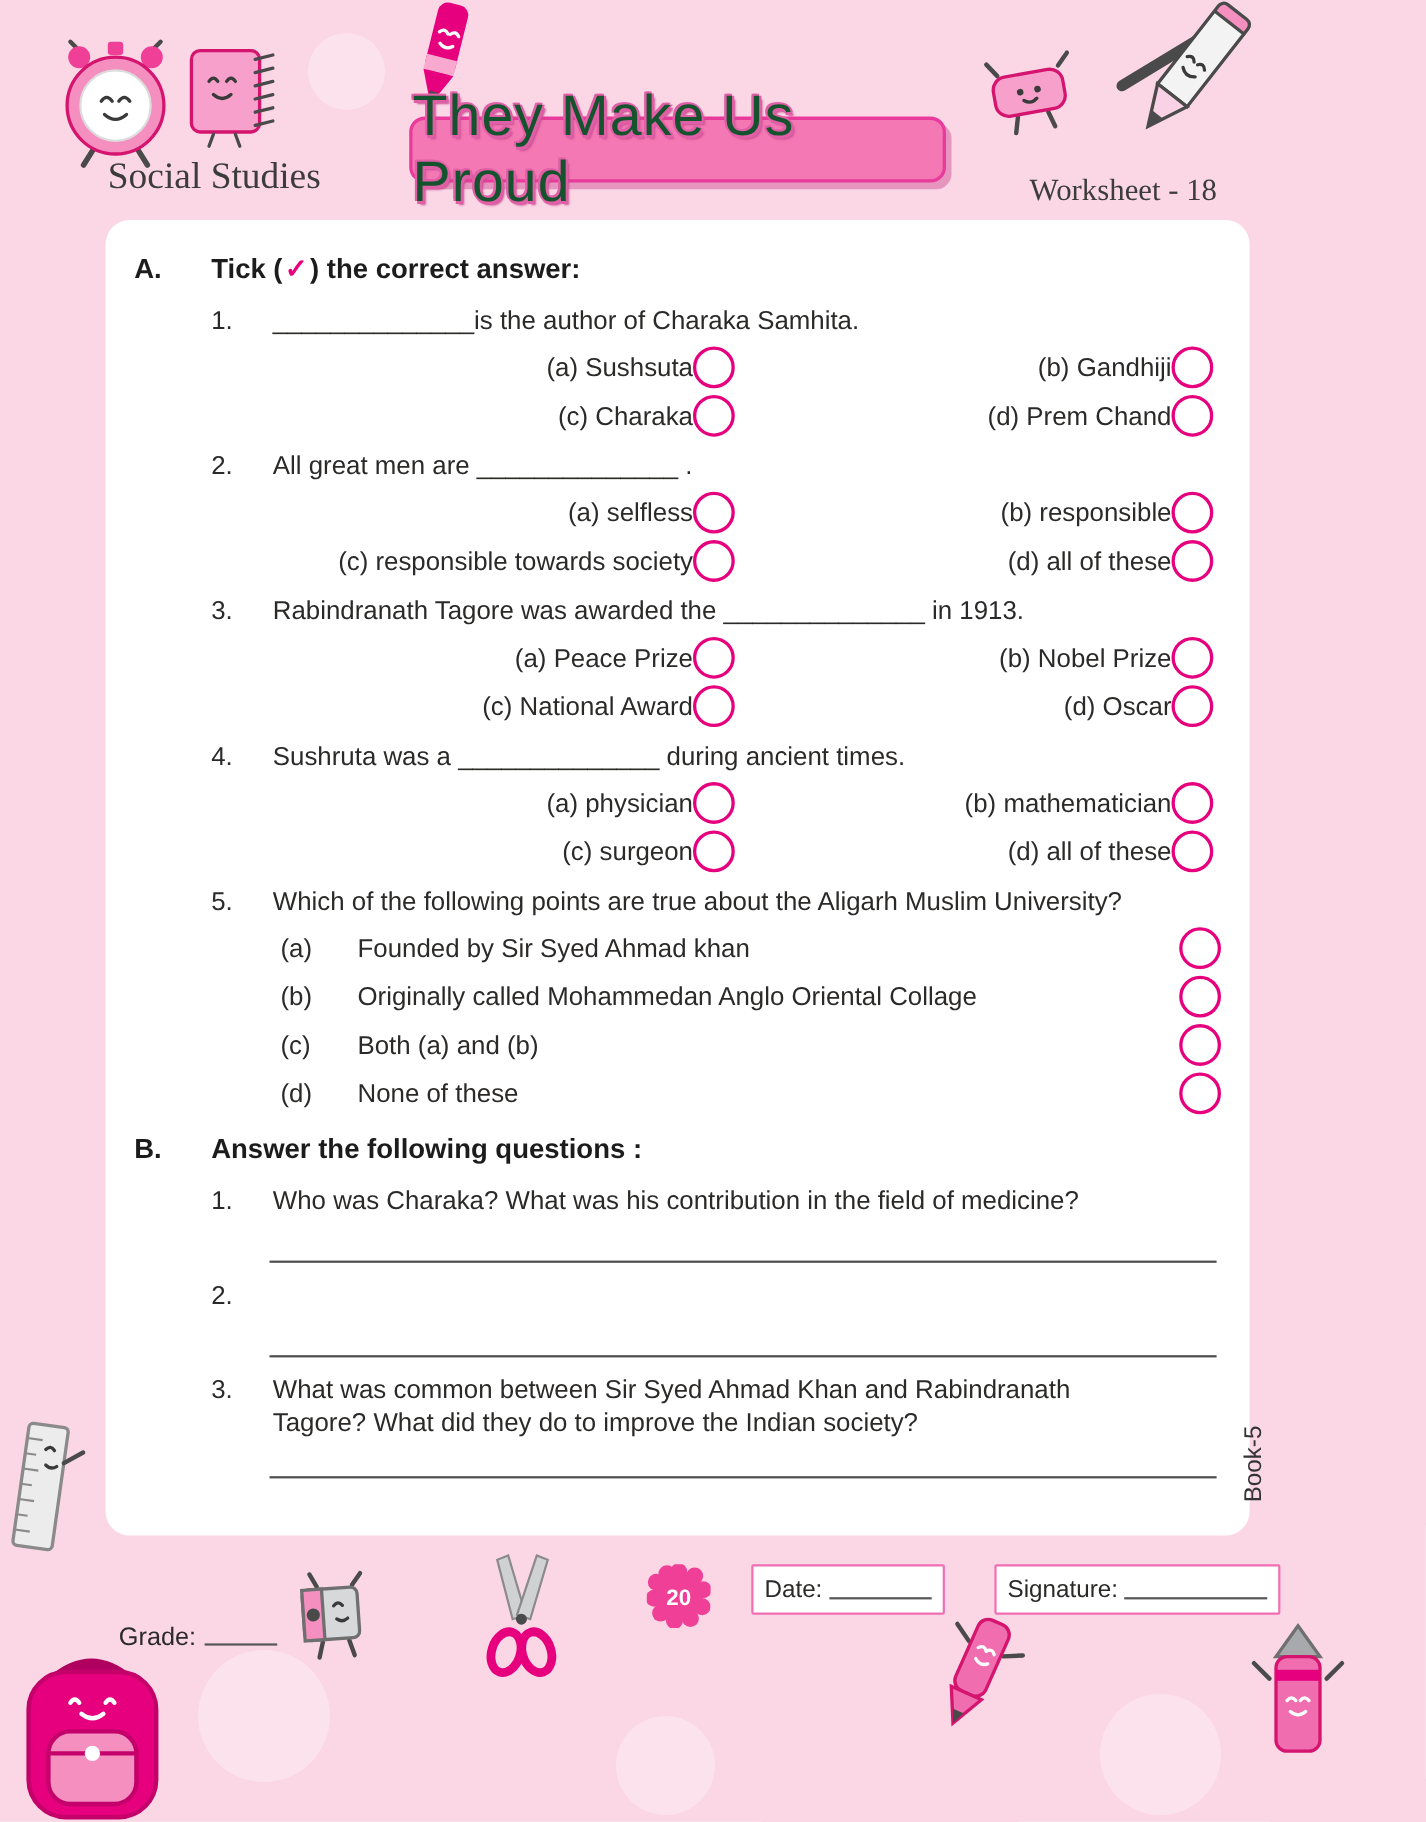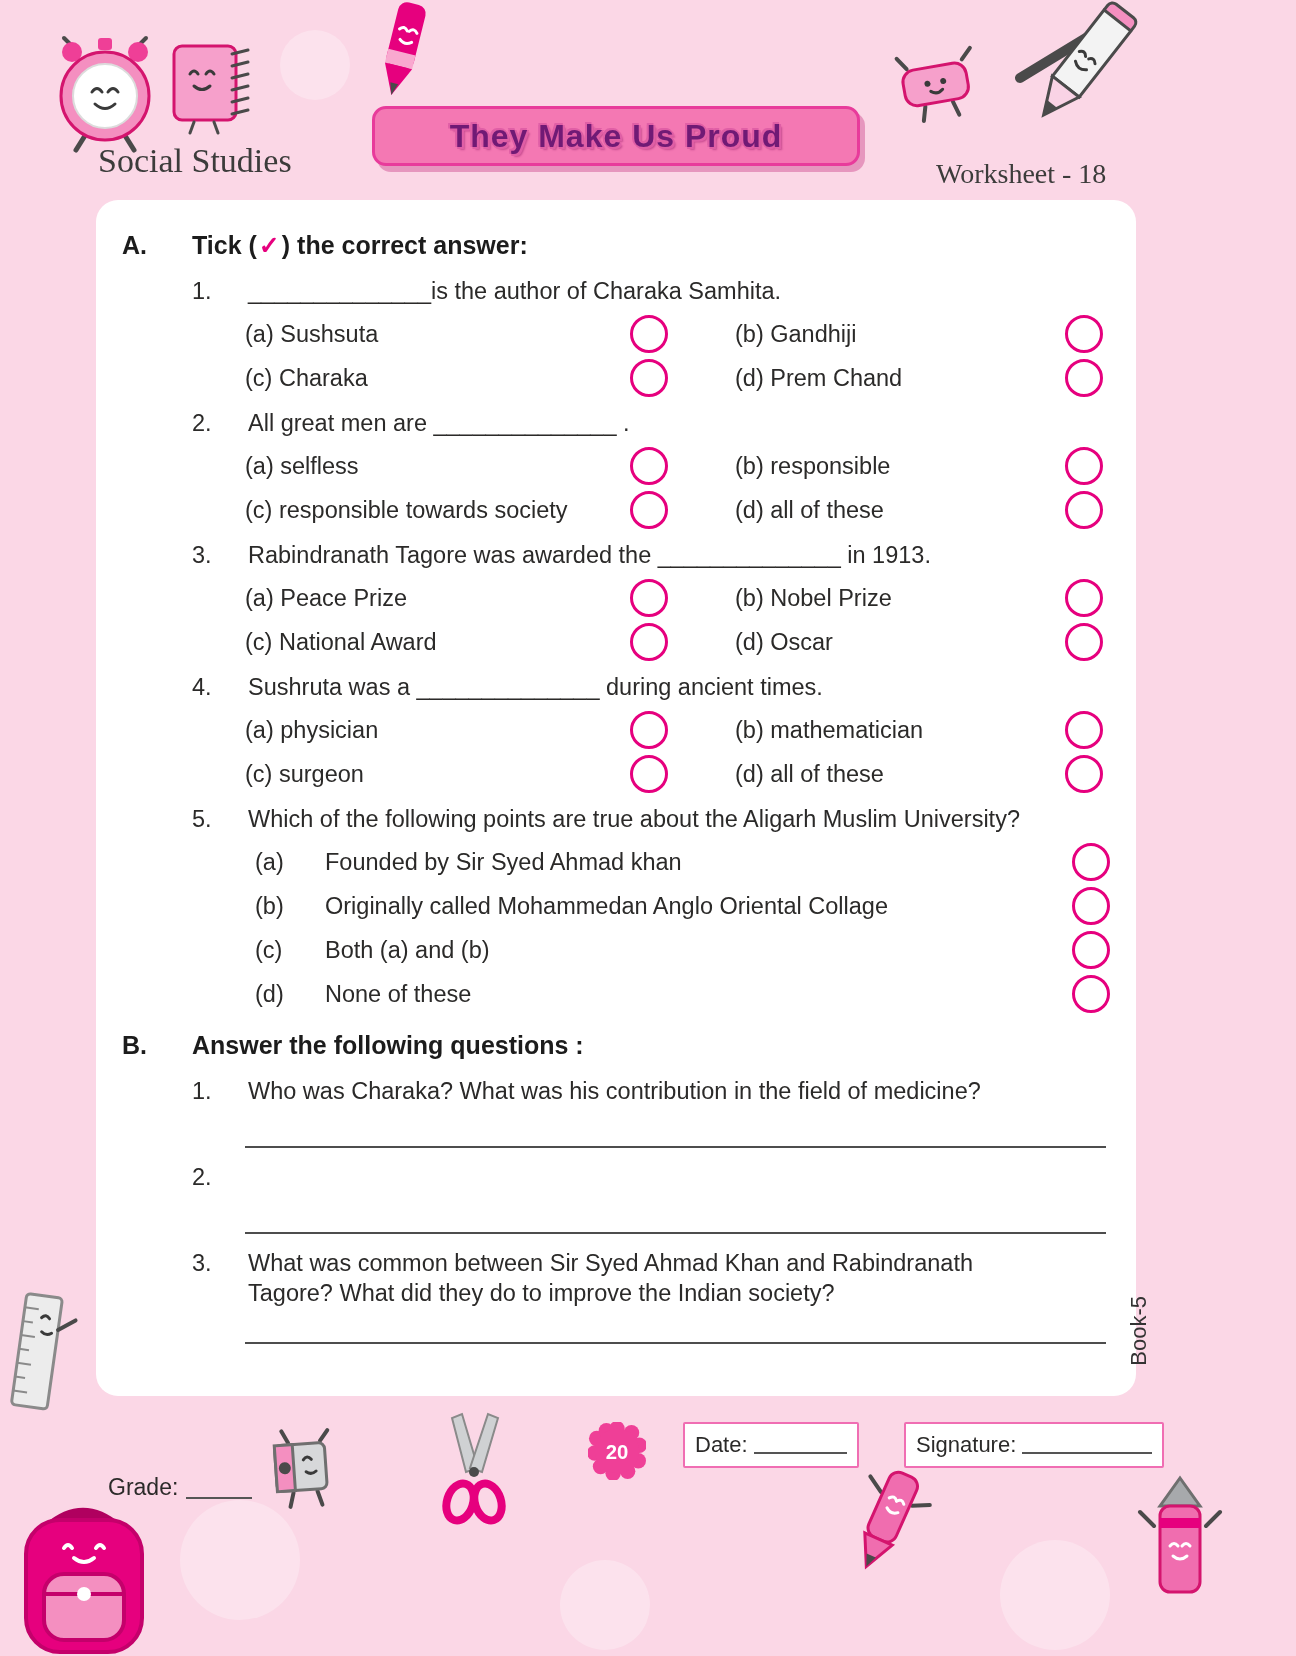--- a/index.html
+++ b/index.html
@@ -20,21 +20,21 @@
     position:absolute; left:936px; top:158px;
     font-family:"Liberation Serif", serif; font-size:28px; color:#3c3c3b;
   }
   .title-badge {
     position:absolute; left:372px; top:106px; width:488px; height:60px;
     background:#f478b3; border:3px solid #e83b9b; border-radius:14px;
     box-shadow:5px 6px 0 rgba(214,97,157,.55);
     display:flex; align-items:center; justify-content:center;
   }
   .title-badge span {
-    font-size:32px; font-weight:bold; color:#701a75; letter-spacing:1px;
+    font-size:52px; font-weight:normal; color:#14532d; letter-spacing:1px;
     text-shadow:2px 0 0 #e05fa6,-2px 0 0 #e05fa6,0 2px 0 #e05fa6,0 -2px 0 #e05fa6,
                 2px 2px 0 #e05fa6,-2px -2px 0 #e05fa6,3px 3px 2px #c94e92;
   }
   .deco { position:absolute; }
 
   
   .card {
     position:absolute; left:96px; top:200px; width:1040px; height:1196px;
     background:#fff; border-radius:22px; padding:22px 26px 10px 26px; overflow:hidden;
   }
@@ -44,38 +44,38 @@
   .sec-label { width:70px; }
   .tick { color:#e6007e; padding:0 2px; }
 
   .qrow { margin-left:70px; display:flex; align-items:flex-start; min-height:44px;
           font-size:23.5px; line-height:1.28; padding-top:8px; }
   .qnum { width:56px; flex:0 0 56px; }
   .qtext { flex:1; }
 
   .opt-grid { margin-left:123px; display:grid;
               grid-template-columns:385px 46px 389px 46px; grid-auto-rows:44px;
-              align-items:center; font-size:23.5px; }
+              align-items:center; font-size:23.5px;text-align:right; }
   .opt-label2 { padding-left:59px; }
   .circle { width:38px; height:38px; border:3px solid #e6007e; border-radius:50%;
             background:#fff; justify-self:start; }
 
   .optl-row { margin-left:133px; display:flex; align-items:center; min-height:44px;
               font-size:23.5px; }
   .optl-letter { width:70px; flex:0 0 70px; }
   .optl-text { flex:1; }
 
   .qb1-text { max-width:820px; }
   .qb3-text { max-width:780px; }
   .blank-line { margin-left:123px; margin-right:4px; height:36px;
                 border-bottom:2px solid #4d4d4d; margin-bottom:6px; }
 
   
   .grade { position:absolute; left:108px; top:1474px; font-size:23px;
-           display:flex; align-items:center; }
+           display:flex; align-items:flex-start; }
   .grade .line { display:inline-block; width:66px; border-bottom:2px solid #555;
                  height:22px; margin-left:8px; }
   .pagebadge { position:absolute; left:588px; top:1422px; width:58px; height:58px; }
   .field-box { position:absolute; top:1422px; height:46px; background:#fff;
                border:2px solid #f06eb3; display:flex; align-items:center;
                padding:12px 10px; font-size:22px; border-radius:2px; }
   .date-box { left:683px; width:176px; }
   .sig-box { left:904px; width:260px;align-items:center; }
   .field-box .line { flex:1; border-bottom:2px solid #555; height:18px; margin-left:6px; }
   .book-label { position:absolute; left:1126px; top:1296px; font-size:22px; color:#333;

